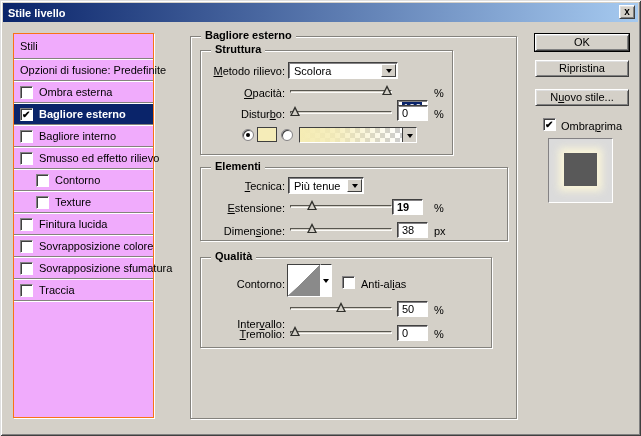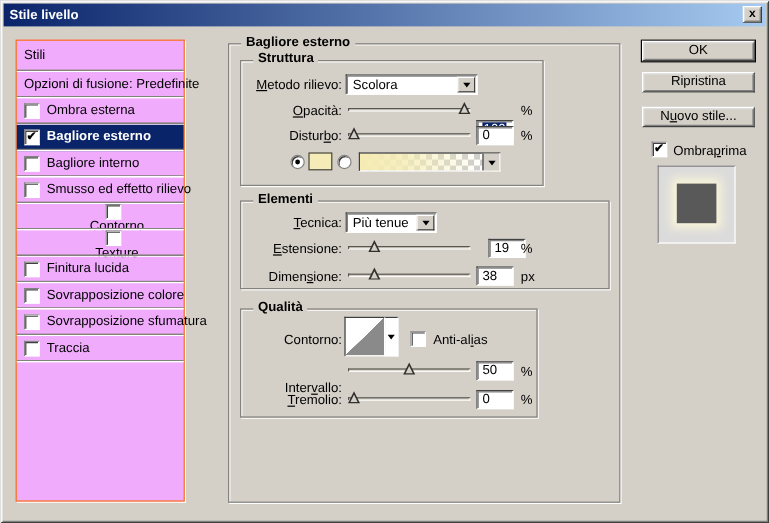--- a/index.html
+++ b/index.html
@@ -29,21 +29,21 @@
     position:absolute; left:13px; top:33px; width:141px; height:385px;
     border:1px solid #f97316; background:#f0abfc; box-shadow:1px 1px 0 #fff;
   }
   .sb-row { position:relative; height:22px; display:flex; align-items:center; padding:0 0 2px 6px; }
   .sb-row.hdr { height:26px; }
   .sb-row.divided::after {
     content:""; position:absolute; left:0; right:0; bottom:0; height:2px;
     background:linear-gradient(180deg,#84827d 0 50%,#ffffff 50% 100%);
   }
   .sb-row.selected { background:#0a246a; color:#fff; font-weight:bold; }
-  .sb-row.indent { padding-left:22px;flex-direction:column; }
+  .sb-row.indent { padding-left:22px; }
   .sb-label { margin-left:6px; white-space:nowrap; }
   .sb-row.nochk .sb-label { margin-left:0; }
   
   .cb {
     position:relative; width:13px; height:13px; background:#fff; flex:0 0 auto;
     border:1px solid; border-color:#848284 #fff #fff #848284;
     box-shadow: inset 1px 1px 0 #404040;
   }
   .cb.on::after {
     content:"✔"; position:absolute; left:1px; top:-1px;
@@ -265,34 +265,34 @@
       </div>
   </div>
 
   <div class="flabel" style="left:185px; top:201px;"><span></span><u>E</u><span>stensione:</span></div>
   <div class="slider" style="left:290px; top:199px;">
     <div class="track"></div>
     <div class="harea">
         <div class="handle" style="left: 18%;"></div>
       </div>
   </div>
-  <div class="tbox" style="left:407px; top:199px;"><span>19</span></div>
+  <div class="tbox" style="left:392px; top:199px;font-weight:bold;"><span>19</span></div>
   <div class="unit" style="left:434px; top:201px;">%</div>
 
   <div class="flabel" style="left:185px; top:224px;"><span>Dimen</span><u>s</u><span>ione:</span></div>
   <div class="slider" style="left:290px; top:222px;">
     <div class="track"></div>
     <div class="harea">
         <div class="handle" style="left: 19%;"></div>
       </div>
   </div>
   <div class="tbox" style="left:397px; top:222px;"><span>38</span></div>
   <div class="unit" style="left:434px; top:224px;">px</div>
 
-  <div class="gb" style="left:200px; top:257px; width:248px; height:91px;">
+  <div class="gb" style="left:200px; top:257px; width:292px; height:91px;">
     <span class="legend">Qualità</span>
   </div>
   <div class="flabel" style="left:185px; top:277px;"><span>Contorno:</span><u></u><span></span></div>
   <div class="contour" style="left:287px; top:264px;"></div>
   <div class="contour-arrow" style="left:321px; top:264px;">
       <div class="arr"></div>
     </div>
   <span class="cb" style="position:absolute; left:342px; top:276px;"></span>
   <div class="unit" style="left:361px; top:277px;"><span>Anti-al</span><u>i</u><span>as</span></div>
 

